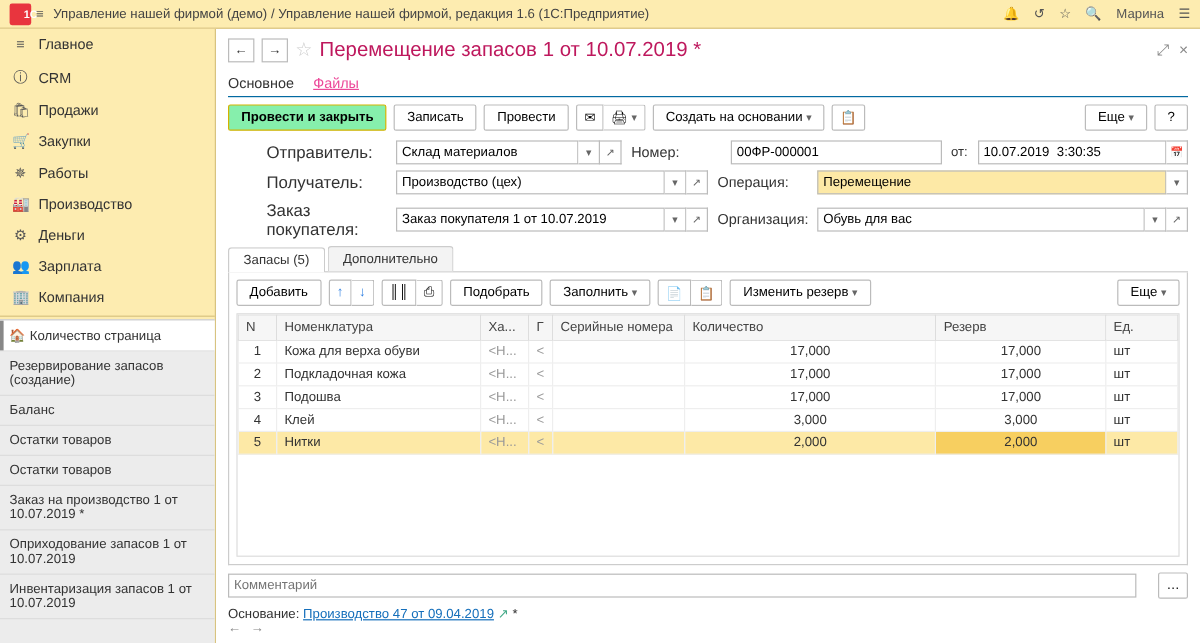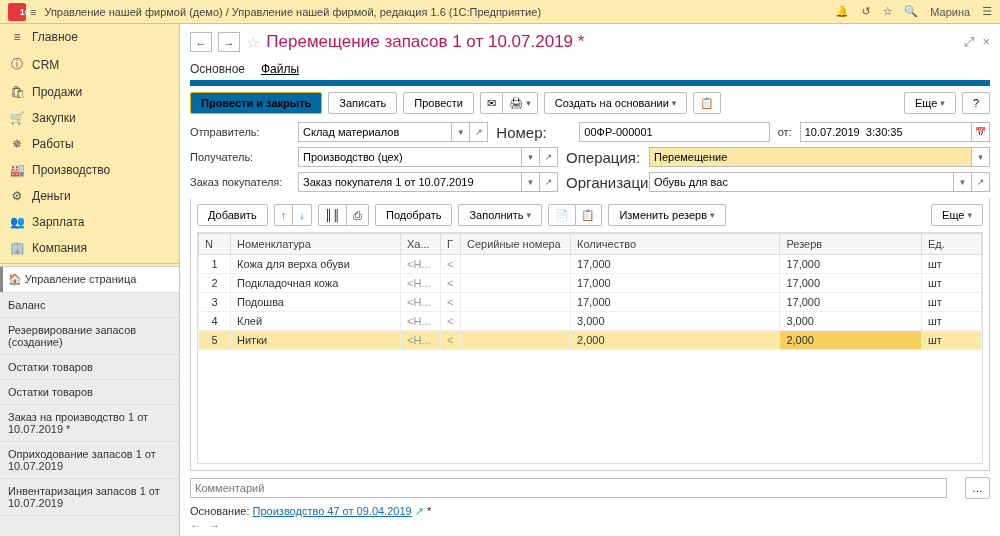--- a/index.html
+++ b/index.html
@@ -24,58 +24,58 @@
 .recent-item.active::before { content: ""; position: absolute; left: 0; top: 0; bottom: 0; width: 3px; background: #888; }
 
 .content { flex: 1; display: flex; flex-direction: column; overflow: hidden; padding: 6px 10px; }
 .doc-header { display: flex; align-items: center; gap: 6px; padding: 2px 0 6px; }
 .nav-arrow { width: 22px; height: 20px; border: 1px solid #bbb; background: #fff; cursor: pointer; display: flex; align-items: center; justify-content: center; font-size: 11px; }
 .star { color: #ccc; font-size: 16px; cursor: pointer; }
 .doc-title { font-size: 17px; font-weight: normal; color: #be185d; }
 .doc-actions { margin-left: auto; display: flex; gap: 8px; color: #888; }
 .doc-actions span { cursor: pointer; font-size: 13px; }
 
-.doc-tabs { display: flex; gap: 16px; border-bottom: 6px solid #0369a1; margin-bottom: 6px; }
+.doc-tabs { display: flex; gap: 16px; border-bottom: 1px solid #0369a1; margin-bottom: 6px; }
 .doc-tab { padding: 4px 0; font-size: 12px; cursor: pointer; }
-.doc-tab.active { color: #000000; text-decoration: underline; }
+.doc-tab.active { color: #ec4899; text-decoration: underline; }
 
 .toolbar { display: flex; align-items: center; gap: 6px; margin-bottom: 8px; }
 .btn { border: 1px solid #bbb; background: #fff; padding: 3px 10px; font-size: 11px; cursor: pointer; height: 22px; display: flex; align-items: center; border-radius: 2px; }
-.btn-primary { background: #0369a1; border-color: #d4b300; font-weight: bold; }
+.btn-primary { background: #86efac; border-color: #d4b300; font-weight: bold; }
 .btn-icon { padding: 3px 6px; }
 .btn-dd::after { content: " ▾"; font-size: 9px; color: #666; margin-left: 3px; }
 .btn-group { display: flex; }
 .btn-group .btn { border-radius: 0; }
 .btn-group .btn:first-child { border-radius: 2px 0 0 2px; }
 .btn-group .btn:last-child { border-radius: 0 2px 2px 0; border-left: none; }
 .toolbar-right { margin-left: auto; display: flex; gap: 6px; }
 
 .form-rows { display: flex; flex-direction: column; gap: 5px; margin-bottom: 6px; }
 .form-row { display: flex; align-items: center; gap: 8px; }
-.form-label { width: 100px; font-size: 11px; }
-.form-label2 { width: 75px; font-size: 15px; }
+.form-label { width: 100px; font-size: 14px; margin-left: 32px; }
+.form-label2 { width: 75px; font-size: 12px; }
 .field { flex: 1; display: flex; }
 .field-input { flex: 1; border: 1px solid #bbb; height: 20px; padding: 0 4px; font-size: 11px; background: #fff; }
 .field-input.yellow { background: #fde9a6; }
 .field-btn { width: 18px; height: 20px; border: 1px solid #bbb; border-left: none; background: #fff; cursor: pointer; font-size: 9px; display: flex; align-items: center; justify-content: center; color: #666; }
 .date-field { width: 130px; }
 .num-field { width: 110px; }
 
 .sub-tabs { display: flex; border-bottom: 1px solid #ccc; }
 .sub-tab { padding: 4px 12px; font-size: 11px; border: 1px solid #ccc; border-bottom: none; background: #f3f3f3; cursor: pointer; margin-right: 2px; border-radius: 3px 3px 0 0; }
 .sub-tab.active { background: #fff; position: relative; top: 1px; }
 
 .tab-body { border: 1px solid #ccc; border-top: none; padding: 6px; flex: 1; display: flex; flex-direction: column; overflow: hidden; }
 .table-toolbar { display: flex; align-items: flex-end; gap: 6px; margin-bottom: 6px; }
 
 .grid { flex: 1; overflow: auto; border: 1px solid #ddd; }
 table { width: 100%; border-collapse: collapse; font-size: 11px; }
 th { background: #f6f6f6; border: 1px solid #ddd; padding: 4px 6px; text-align: left; font-weight: normal; color: #444; position: sticky; top: 0; }
 td { border: 1px solid #eee; padding: 3px 6px; }
-td.num { text-align: left; }
+td.num { text-align: center; }
 td.center { text-align: center; }
 tr.selected td { background: #fde9a6; }
 tr.selected td.resv { background: #f7cf60; }
 .col-n { width: 32px; }
 .col-nom { width: 170px; }
 .col-char { width: 40px; }
 .col-g { width: 20px; }
 .col-ser { width: 110px; }
 .col-ed { width: 60px; }
 
@@ -138,23 +138,23 @@
           <span class="nav-icon">👥</span>
           <span>Зарплата</span>
         </div>
         <div class="nav-item">
           <span class="nav-icon">🏢</span>
           <span>Компания</span>
         </div>
       </div>
     <div class="nav-sep"></div>
     <div class="recent" id="recent-list">
-        <div class="recent-item active">🏠  Управление страница</div>
+        <div class="recent-item active">🏠  Количество страница</div>
+        <div class="recent-item">Резервирование запасов (создание)</div>
         <div class="recent-item">Баланс</div>
-        <div class="recent-item">Резервирование запасов (создание)</div>
         <div class="recent-item">Остатки товаров</div>
         <div class="recent-item">Остатки товаров</div>
         <div class="recent-item">Заказ на производство 1 от 10.07.2019 *</div>
         <div class="recent-item">Оприходование запасов 1 от 10.07.2019</div>
         <div class="recent-item">Инвентаризация запасов 1 от 10.07.2019</div>
       </div>
   </div>
 
   <div class="content">
     <div class="doc-header">
@@ -229,20 +229,24 @@
         </div>
         <span class="form-label2">Организация:</span>
         <div class="field">
           <input class="field-input" value="Обувь для вас" style="">
           <div class="field-btn">▾</div>
           <div class="field-btn">↗</div>
         </div>
       </div>
     </div>
 
+    <div class="sub-tabs">
+      <div class="sub-tab active">Запасы (5)</div>
+      <div class="sub-tab">Дополнительно</div>
+    </div>
 
     <div class="tab-body">
       <div class="table-toolbar">
         <button class="btn">Добавить</button>
         <div class="btn-group">
           <button class="btn btn-icon" style="color:#2a7de1">↑</button>
           <button class="btn btn-icon" style="color:#2a7de1">↓</button>
         </div>
         <div class="btn-group">
           <button class="btn btn-icon">║║</button>

